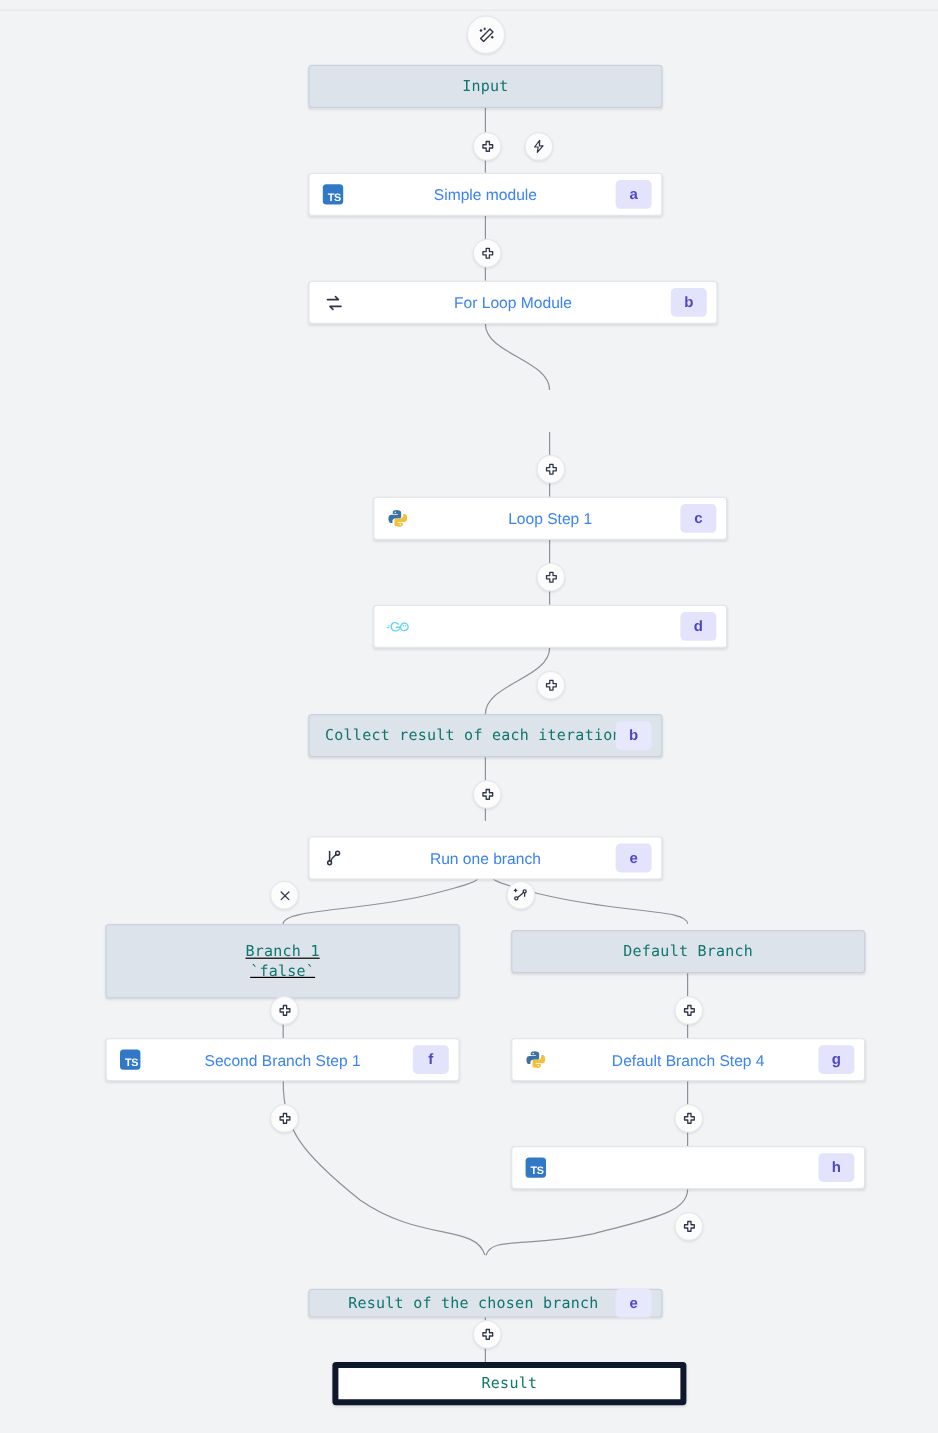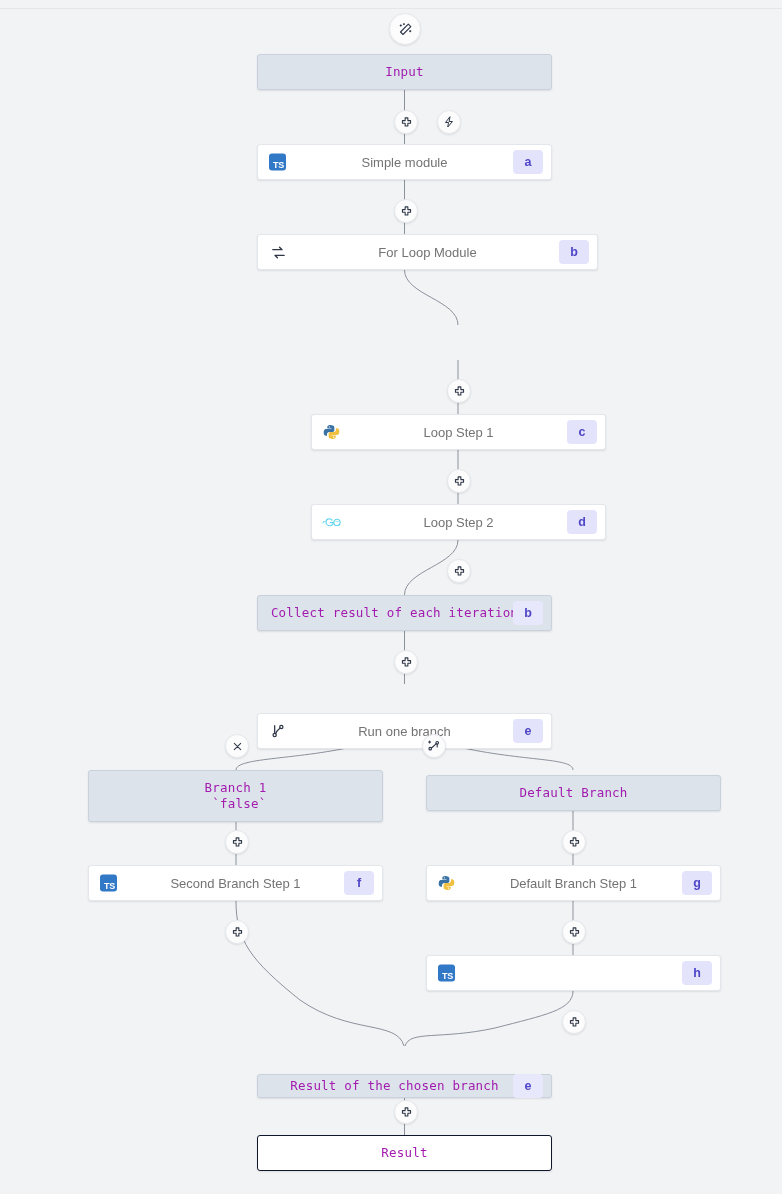--- a/index.html
+++ b/index.html
@@ -55,36 +55,37 @@
     background: #dde3ea;
     border: 1px solid #c9d2dc;
     justify-content: center;
   }
   .node.module {
     background: #ffffff;
     border: 1px solid #e3e6eb;
   }
   .node.plain {
     background: #ffffff;
-    border: 1px solid #0f172a;
-    justify-content: center;
+    border: 5px solid #0f172a;
+    justify-content: center;
+    margin-left: 20px;
   }
   .node-label-mono {
     font-family: "DejaVu Sans Mono", monospace;
     font-size: 12.5px;
-    color: #a21caf;
+    color: #0f766e;
     letter-spacing: .2px;
-    text-align: right;
+    text-align: center;
     line-height: 1.25;
     white-space: pre-line;
   }
   .node-label-sans {
     font-family: "Liberation Sans", sans-serif;
     font-size: 13px;
-    color: #737373;
+    color: #3b82f6;
     text-align: center;
     flex: 1 1 auto;
   }
   .lang-icon {
     position: absolute;
     left: 10px;
     top: 50%;
     transform: translateY(-50%);
     width: 19px;
     height: 19px;
@@ -280,42 +281,41 @@
       <svg width="22" height="12" viewBox="0 0 40 20">
         <g fill="#63d3f0">
           <path d="M2 7.5h5.5v1.4H2zM0.5 10.2h4.6v1.4H0.5z"></path>
           <path d="M16.5 3.2c-4 0-6.8 2.6-6.8 6.3s2.6 6.3 6.6 6.3c3.4 0 5.7-1.8 6.4-4.2h-6.3V9.2h8.4c.1.4.1.8.1 1.2 0 4.2-3.2 7.4-8.5 7.4-5.1 0-9.1-3.5-9.1-8.3S9.7 1.2 14.9 1.2c3.5 0 6.2 1.6 7.5 4l-2.4 1.3c-.8-1.6-2.2-2.6-4.3-2.6z"></path>
           <circle cx="31.5" cy="9.8" r="6.6" fill="none" stroke="#63d3f0" stroke-width="2.4"></circle>
           <circle cx="29.8" cy="8" r="1.3"></circle>
           <circle cx="33.6" cy="8" r="1.3"></circle>
         </g>
       </svg>
     </span>
-    <div class="node-label-sans">Loop Step 2</div>
     <div class="badge">d</div>
   </div>
 
   <div class="handle" style="left:447px; top:559px;">
     <svg width="13" height="13" viewBox="0 0 24 24" fill="none" stroke="#2f3747" stroke-width="2" stroke-linejoin="round" stroke-linecap="round">
       <path d="M9.5 3.5 h5 v5 h5 v5 h-5 v5 h-5 v-5 h-5 v-5 h5 z"></path>
     </svg>
   </div>
 
   <div class="node virtual" style="left:257px; top:595px; width:295px; height:36px;">
     <div class="node-label-mono" style="padding-right:20px;">Collect result of each iteration</div>
     <div class="badge on-virtual">b</div>
   </div>
 
   <div class="handle" style="left:394px; top:650px;">
     <svg width="13" height="13" viewBox="0 0 24 24" fill="none" stroke="#2f3747" stroke-width="2" stroke-linejoin="round" stroke-linecap="round">
       <path d="M9.5 3.5 h5 v5 h5 v5 h-5 v5 h-5 v-5 h-5 v-5 h5 z"></path>
     </svg>
   </div>
 
-  <div class="node module" style="left:257px; top:713px; width:295px; height:36px;">
+  <div class="node module" style="left:257px; top:697px; width:295px; height:36px;">
     <span class="row-icon">
       <svg width="16" height="16" viewBox="0 0 24 24" fill="none" stroke="#2f3747" stroke-width="1.9" stroke-linecap="round" stroke-linejoin="round">
         <path d="M7 4 v11"></path>
         <circle cx="7" cy="18" r="2.4"></circle>
         <circle cx="17" cy="6" r="2.4"></circle>
         <path d="M15 7.6 C13 10.5 9.5 11 8.6 15.8"></path>
       </svg>
     </span>
     <div class="node-label-sans">Run one branch</div>
     <div class="badge">e</div>
@@ -329,21 +329,21 @@
   <div class="handle" style="left:422px; top:734px;">
     <svg width="14" height="14" viewBox="0 0 24 24" fill="none" stroke="#2f3747" stroke-width="1.9" stroke-linecap="round" stroke-linejoin="round">
       <circle cx="5.5" cy="16.5" r="2.2"></circle>
       <circle cx="17.5" cy="6.5" r="2.2"></circle>
       <path d="M7.6 15.3 C10 13 12.5 12 15.6 8"></path>
       <path d="M17.5 9 v4.5"></path>
       <path d="M4.5 3.5 v3.4 M2.8 5.2 h3.4"></path>
     </svg>
   </div>
 
-  <div class="node virtual" style="left:88px; top:770px; width:295px; height:52px;">
+  <div class="node virtual" style="left:88px; top:770px; width:295px; height:62px;text-decoration:underline;">
     <div class="node-label-mono">Branch 1
 `false`</div>
   </div>
 
   <div class="node virtual" style="left:426px; top:775px; width:295px; height:36px;">
     <div class="node-label-mono">Default Branch</div>
   </div>
 
   <div class="handle" style="left:225px; top:830px;">
     <svg width="13" height="13" viewBox="0 0 24 24" fill="none" stroke="#2f3747" stroke-width="2" stroke-linejoin="round" stroke-linecap="round">
@@ -364,21 +364,21 @@
     <div class="badge">f</div>
   </div>
 
   <div class="node module" style="left:426px; top:865px; width:295px; height:36px;">
     <span class="lang-icon">
       <svg width="17" height="17" viewBox="0 0 24 24">
         <path d="M11.9 2.1c-1.9 0-3.7.2-4.5.6-1 .5-1.3 1.1-1.3 2.5v1.7h6v.8H4.4c-1.4 0-2.7.8-3.1 2.4-.4 1.8-.4 2.9 0 4.8.4 1.4 1.2 2.4 2.6 2.4h1.8v-2.2c0-1.6 1.4-3 3-3h4.9c1.3 0 2.4-1.1 2.4-2.4V5.2c0-1.3-1.1-2.3-2.4-2.5-.8-.1-1.7-.6-2.7-.6zM9 3.8c.5 0 .9.4.9.9s-.4.9-.9.9-.9-.4-.9-.9.4-.9.9-.9z" fill="#3b72a4"></path>
         <path d="M12.1 21.9c1.9 0 3.7-.2 4.5-.6 1-.5 1.3-1.1 1.3-2.5v-1.7h-6v-.8h7.7c1.4 0 2.7-.8 3.1-2.4.4-1.8.4-2.9 0-4.8-.4-1.4-1.2-2.4-2.6-2.4h-1.8v2.2c0 1.6-1.4 3-3 3H10.4c-1.3 0-2.4 1.1-2.4 2.4v4.5c0 1.3 1.1 2.3 2.4 2.5.8.1 1.7.6 2.7.6zM15 20.2c-.5 0-.9-.4-.9-.9s.4-.9.9-.9.9.4.9.9-.4.9-.9.9z" fill="#f0c040"></path>
       </svg>
     </span>
-    <div class="node-label-sans">Default Branch Step 1</div>
+    <div class="node-label-sans">Default Branch Step 4</div>
     <div class="badge">g</div>
   </div>
 
   <div class="handle" style="left:225px; top:920px;">
     <svg width="13" height="13" viewBox="0 0 24 24" fill="none" stroke="#2f3747" stroke-width="2" stroke-linejoin="round" stroke-linecap="round">
       <path d="M9.5 3.5 h5 v5 h5 v5 h-5 v5 h-5 v-5 h-5 v-5 h5 z"></path>
     </svg>
   </div>
   <div class="handle" style="left:562px; top:920px;">
     <svg width="13" height="13" viewBox="0 0 24 24" fill="none" stroke="#2f3747" stroke-width="2" stroke-linejoin="round" stroke-linecap="round">

